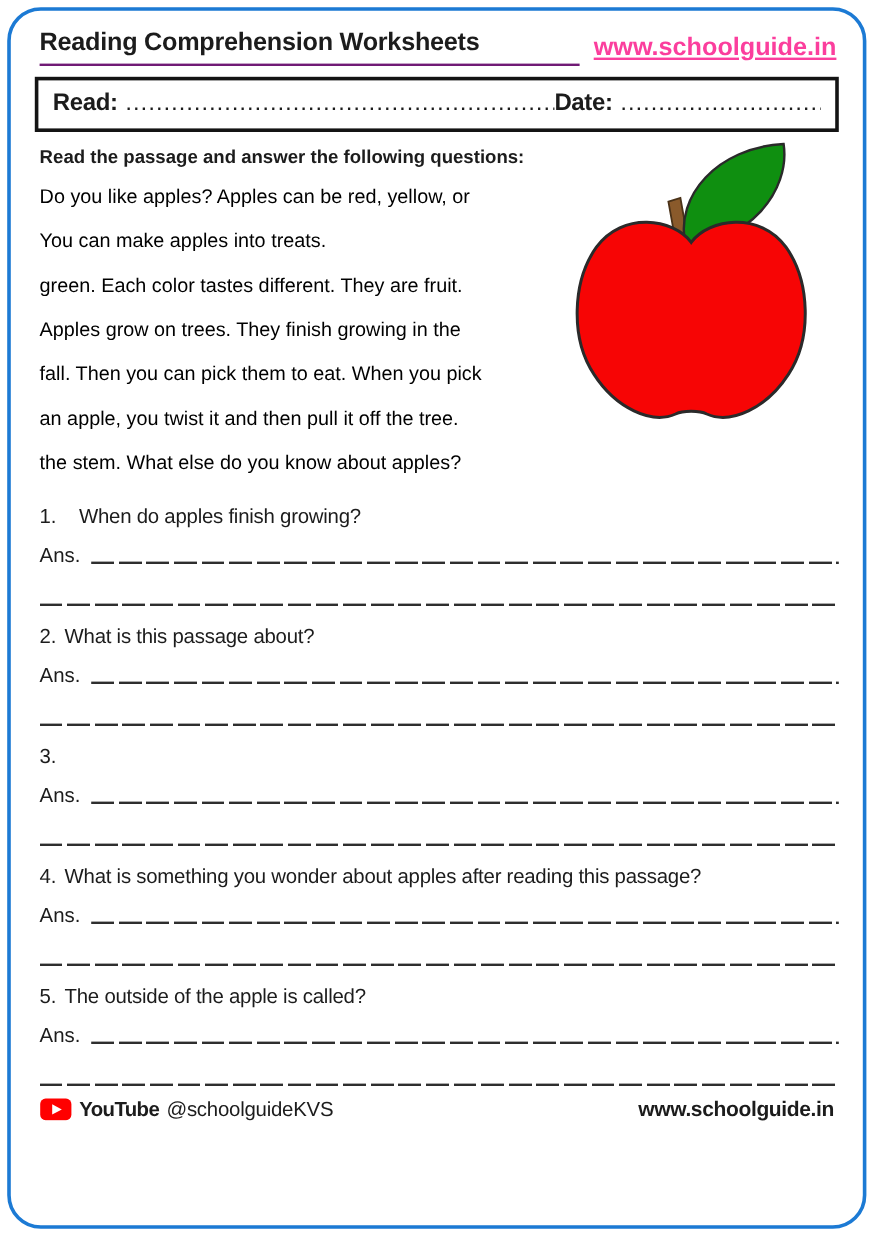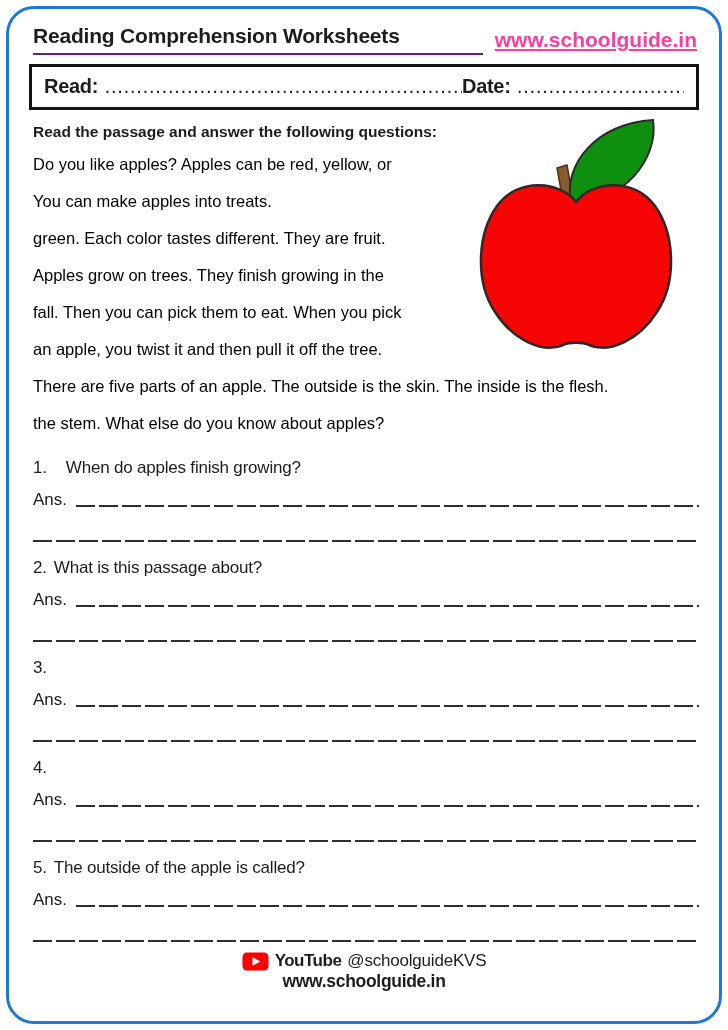--- a/index.html
+++ b/index.html
@@ -36,21 +36,21 @@
   .q-num { margin-right:7px; }
   .question.first .q-num { margin-right:19px; }
   .ans-row { display:flex; margin-top:12px; font-size:17px; }
   .ans-label { margin-right:9px; }
   .ans-line { flex:1; align-self:flex-end; margin-bottom:3px; height:2px;
               background:repeating-linear-gradient(90deg,#2e2e2e 0 19px,transparent 19px 23px); }
   .line2 { margin-top:30px; height:2px;
            background:repeating-linear-gradient(90deg,#2e2e2e 0 19px,transparent 19px 23px); }
 
   
-  .footer { margin-top:9px; display:flex; justify-content:space-between; align-items:center; padding:0 4px;flex-direction:column; }
+  .footer { margin-top:9px; display:flex; justify-content:space-between; align-items:center; padding:0 4px; }
   .yt { display:flex; align-items:center; gap:6px; font-size:17px; cursor:pointer; }
   .yt-word { font-weight:bold; letter-spacing:-0.5px; }
   .yt-handle { letter-spacing:-0.2px; }
   .footer-site { font-size:17.5px; font-weight:bold; letter-spacing:-0.3px; cursor:pointer; }
 </style>
 </head>
 <body>
 
 <div class="frame">
 
@@ -79,21 +79,20 @@
         <path d="M100 88 C92 50 126 9 182 6 C188 45 152 90 100 88 Z" stroke="#2a2a2a" stroke-width="2" fill="#0f8f10"></path>
         <path d="M105 88 C90 68 48 62 26 92 C6 120 4 168 24 198 C42 226 72 240 92 231 C98 228 112 228 118 231 C138 240 168 226 186 198 C206 168 204 120 184 92 C162 62 120 68 105 88 Z" stroke="#2a2a2a" stroke-width="2.5" fill="#f70505"></path>
       </svg>
     </div>
     <div class="p-line" style="max-width:450px">Do you like apples? Apples can be red, yellow, or</div>
     <div class="p-line" style="max-width:450px">You can make apples into treats.</div>
     <div class="p-line" style="max-width:450px">green. Each color tastes different. They are fruit.</div>
     <div class="p-line" style="max-width:450px">Apples grow on trees. They finish growing in the</div>
     <div class="p-line" style="max-width:450px">fall. Then you can pick them to eat. When you pick</div>
     <div class="p-line" style="max-width:450px">an apple, you twist it and then pull it off the tree.</div>
-    <div class="p-line">There are five parts of an apple. The outside is the skin. The inside is the flesh.</div>
     <div class="p-line">the stem. What else do you know about apples?</div>
   </div>
 
   <div class="questions">
 
     <div class="question first">
       <div class="q-label">
         <span class="q-num">1.</span>
         <span>When do apples finish growing?</span>
       </div>
@@ -123,20 +122,21 @@
       <div class="ans-row">
         <span class="ans-label">Ans.</span>
         <span class="ans-line"></span>
       </div>
       <div class="line2"></div>
     </div>
 
     <div class="question">
       <div class="q-label">
         <span class="q-num">4.</span>
+        <span>What is something you wonder about apples after reading this passage?</span>
       </div>
       <div class="ans-row">
         <span class="ans-label">Ans.</span>
         <span class="ans-line"></span>
       </div>
       <div class="line2"></div>
     </div>
 
     <div class="question">
       <div class="q-label">

